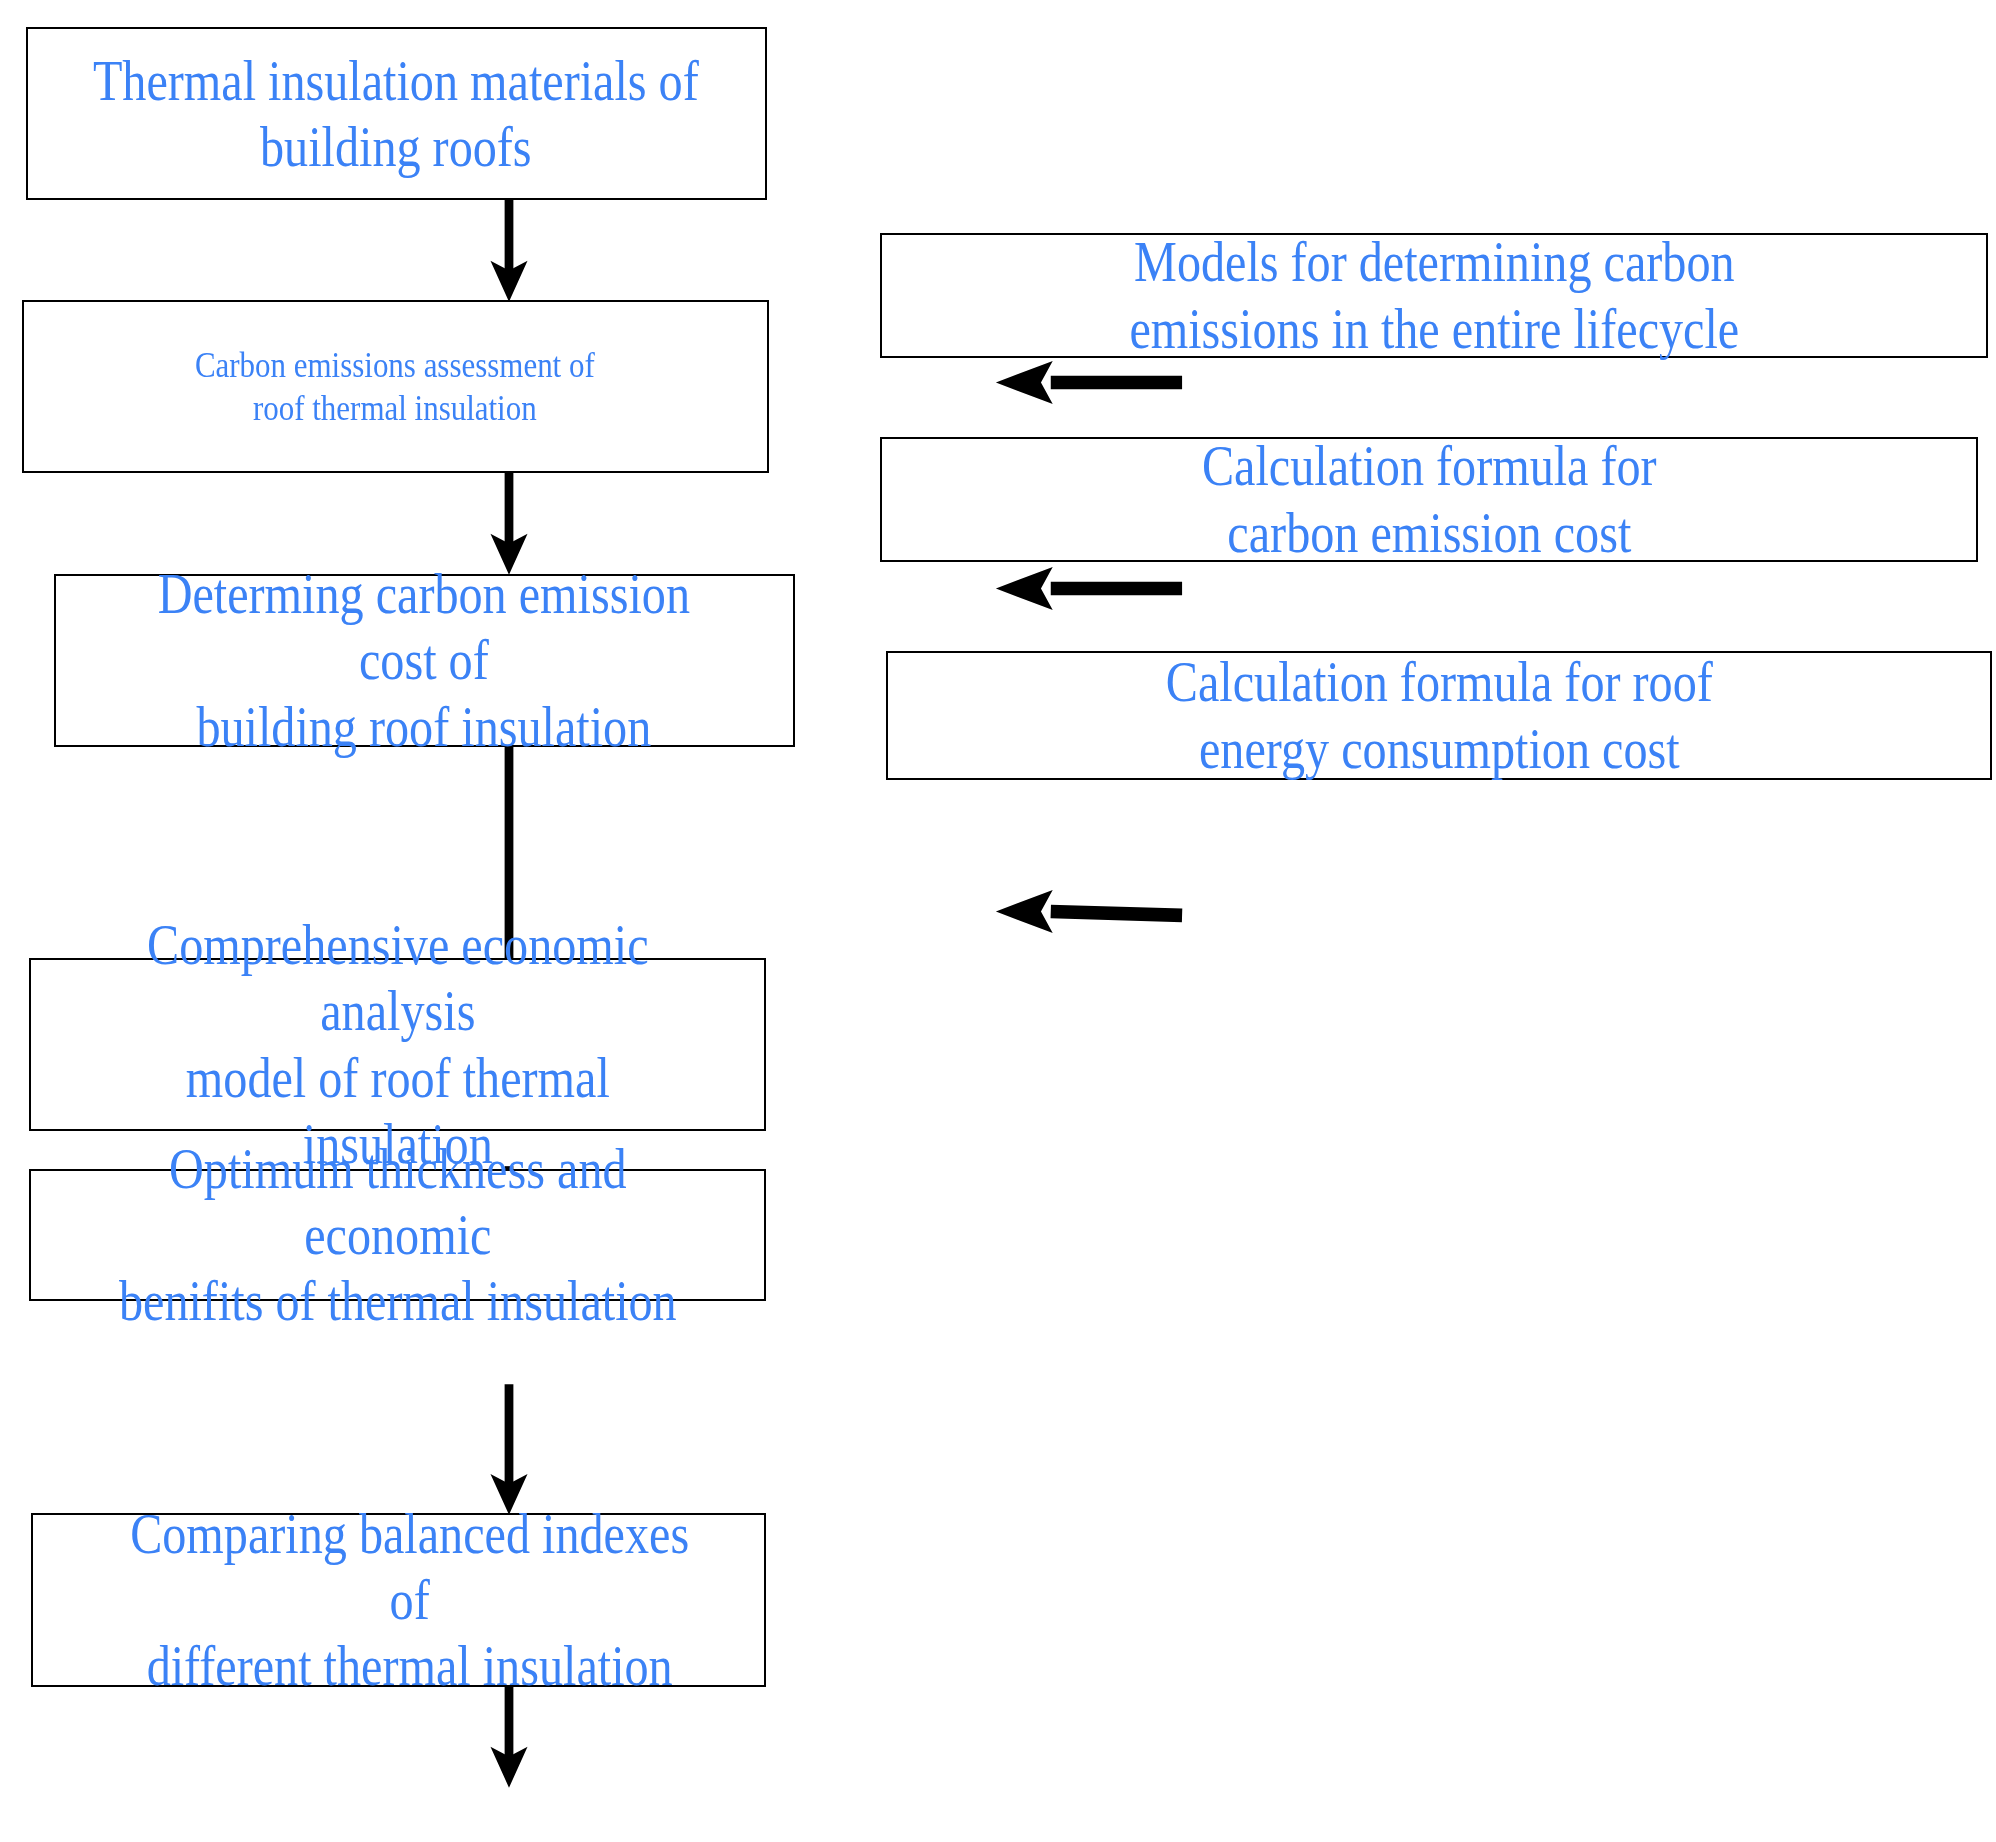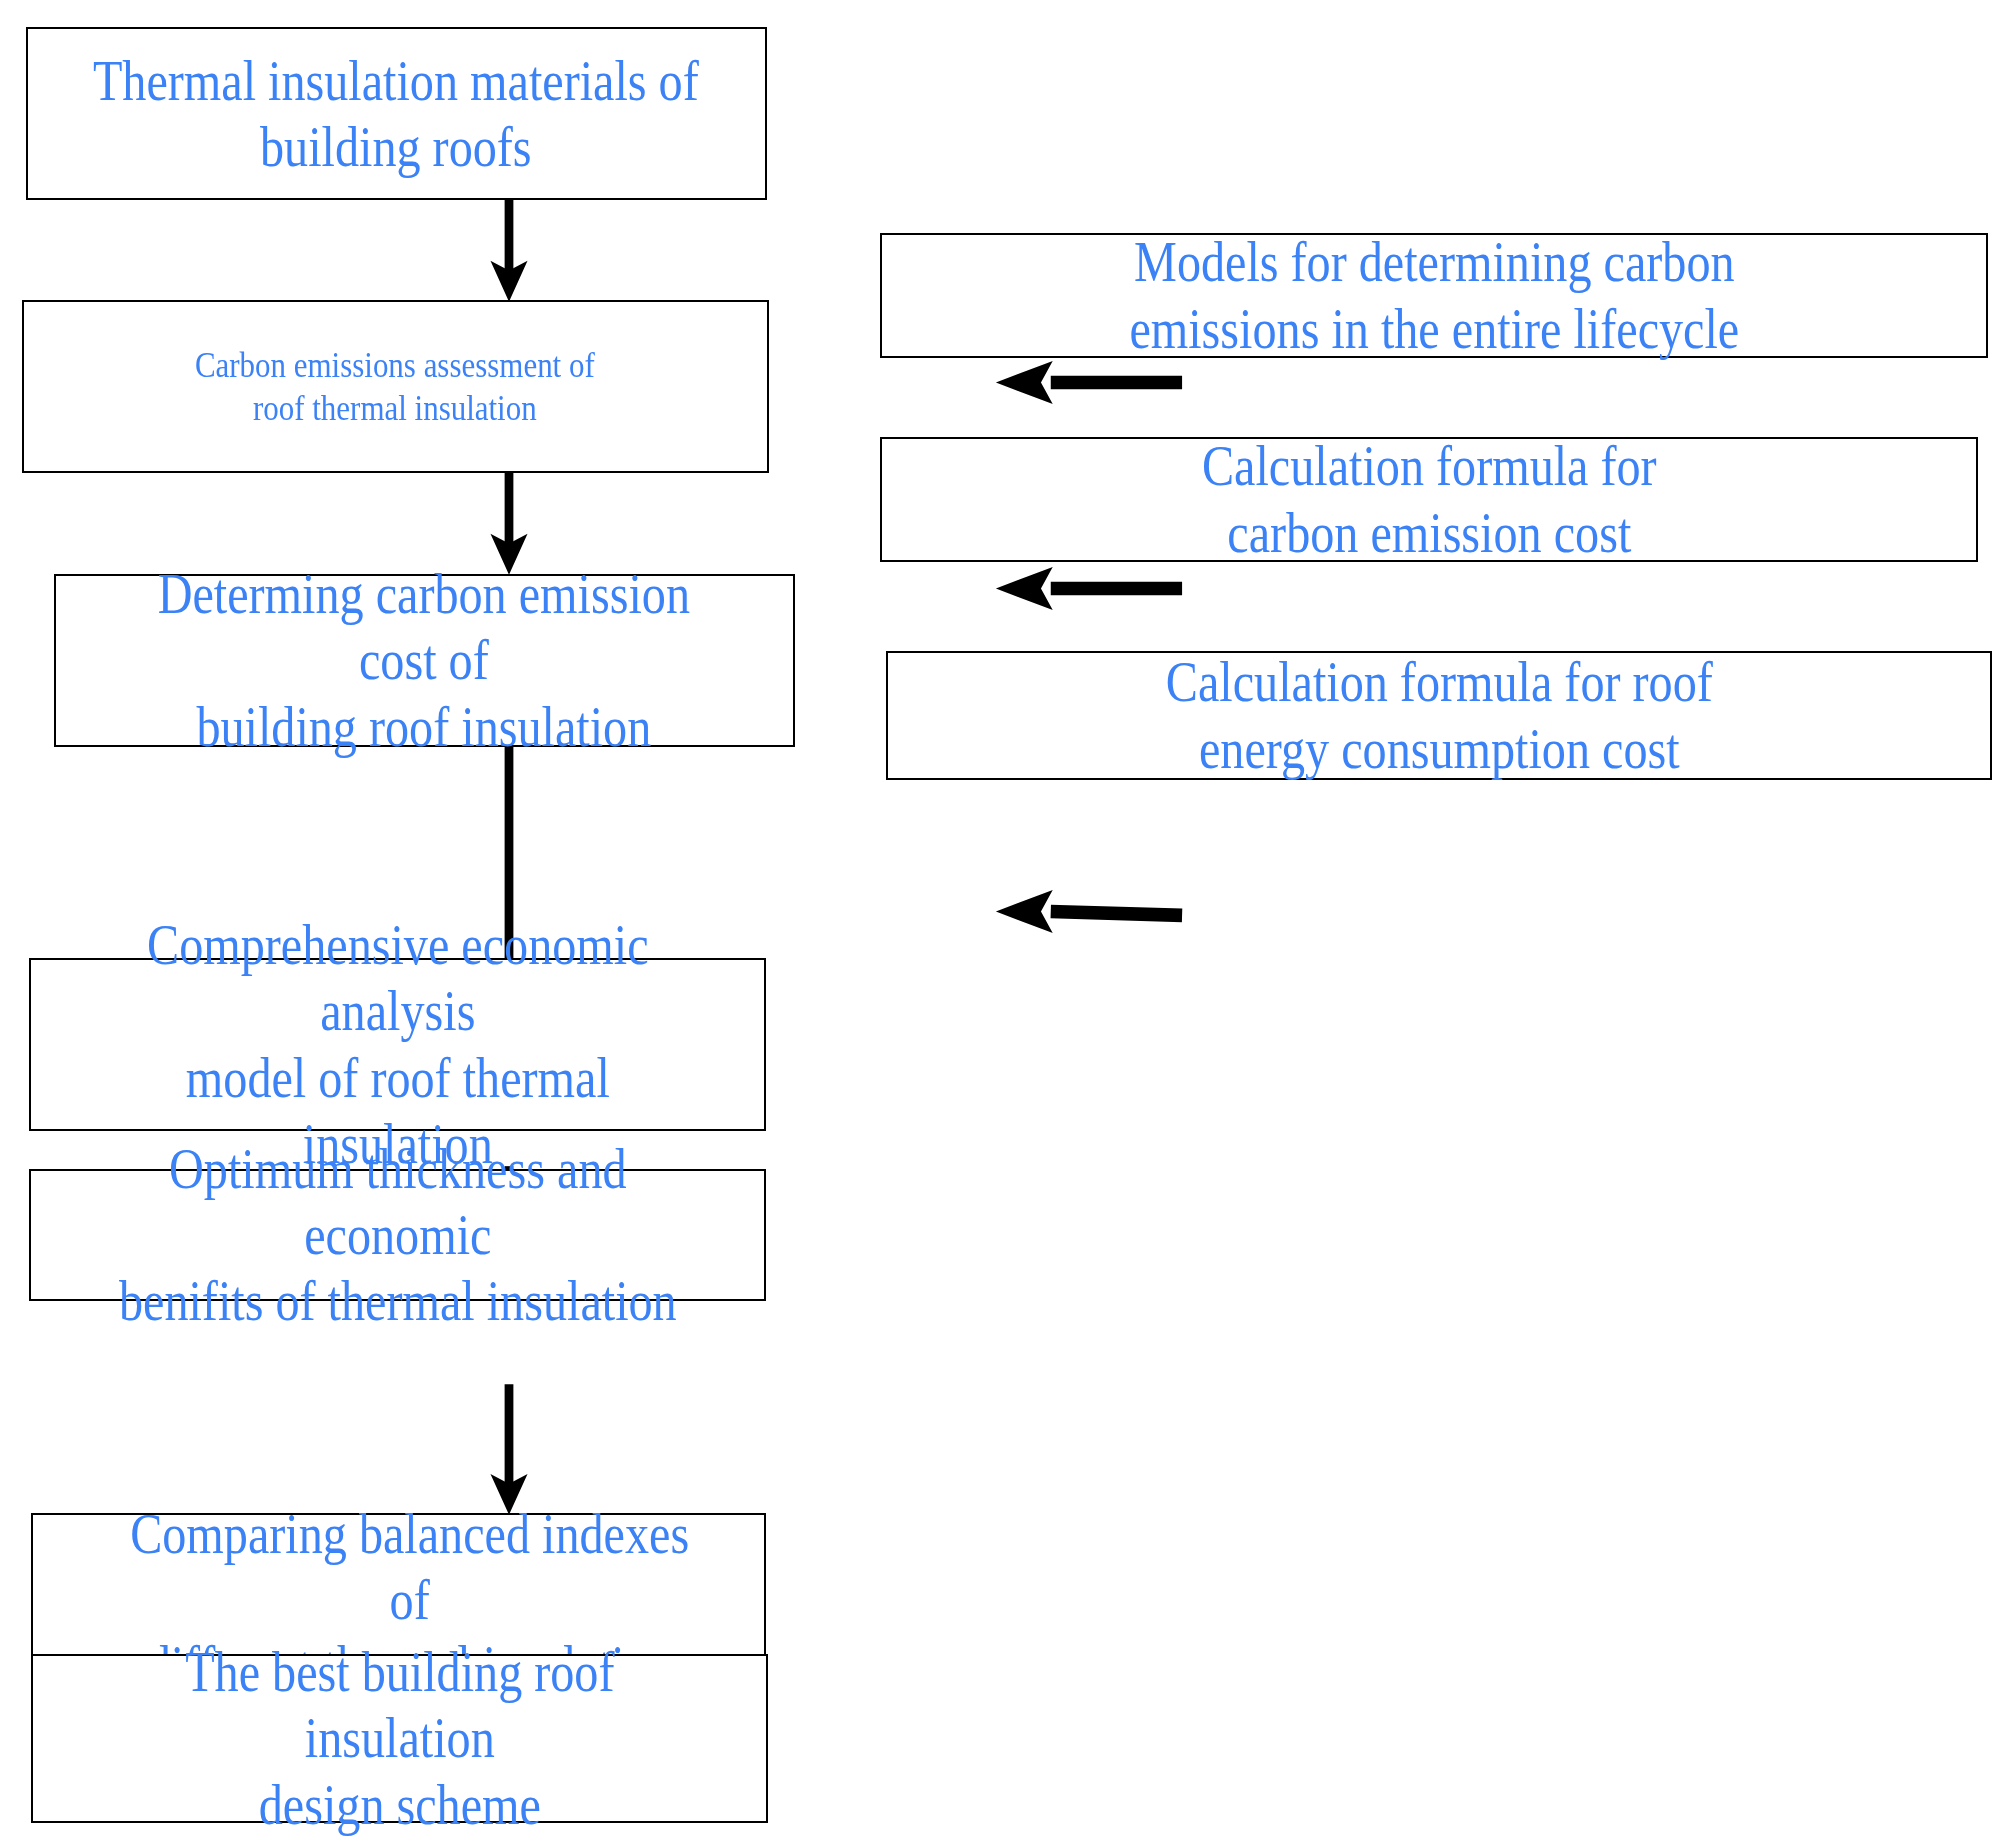--- a/index.html
+++ b/index.html
@@ -143,24 +143,20 @@
   <div class="node" id="node-optimum">
     <span class="label">Optimum thickness and economic
 benifits of thermal insulation</span>
   </div>
 
   <div class="node" id="node-compare">
     <span class="label">Comparing balanced indexes of
 different  thermal insulation</span>
   </div>
 
-  <div class="node" id="node-best-scheme">
-    <span class="label">The best building roof insulation
-design scheme</span>
-  </div>
 
   <div class="node" id="node-models">
     <span class="label">Models for determining carbon
 emissions in the entire lifecycle</span>
   </div>
 
   <div class="node" id="node-formula-carbon">
     <span class="label">Calculation formula for
 carbon emission cost</span>
   </div>

